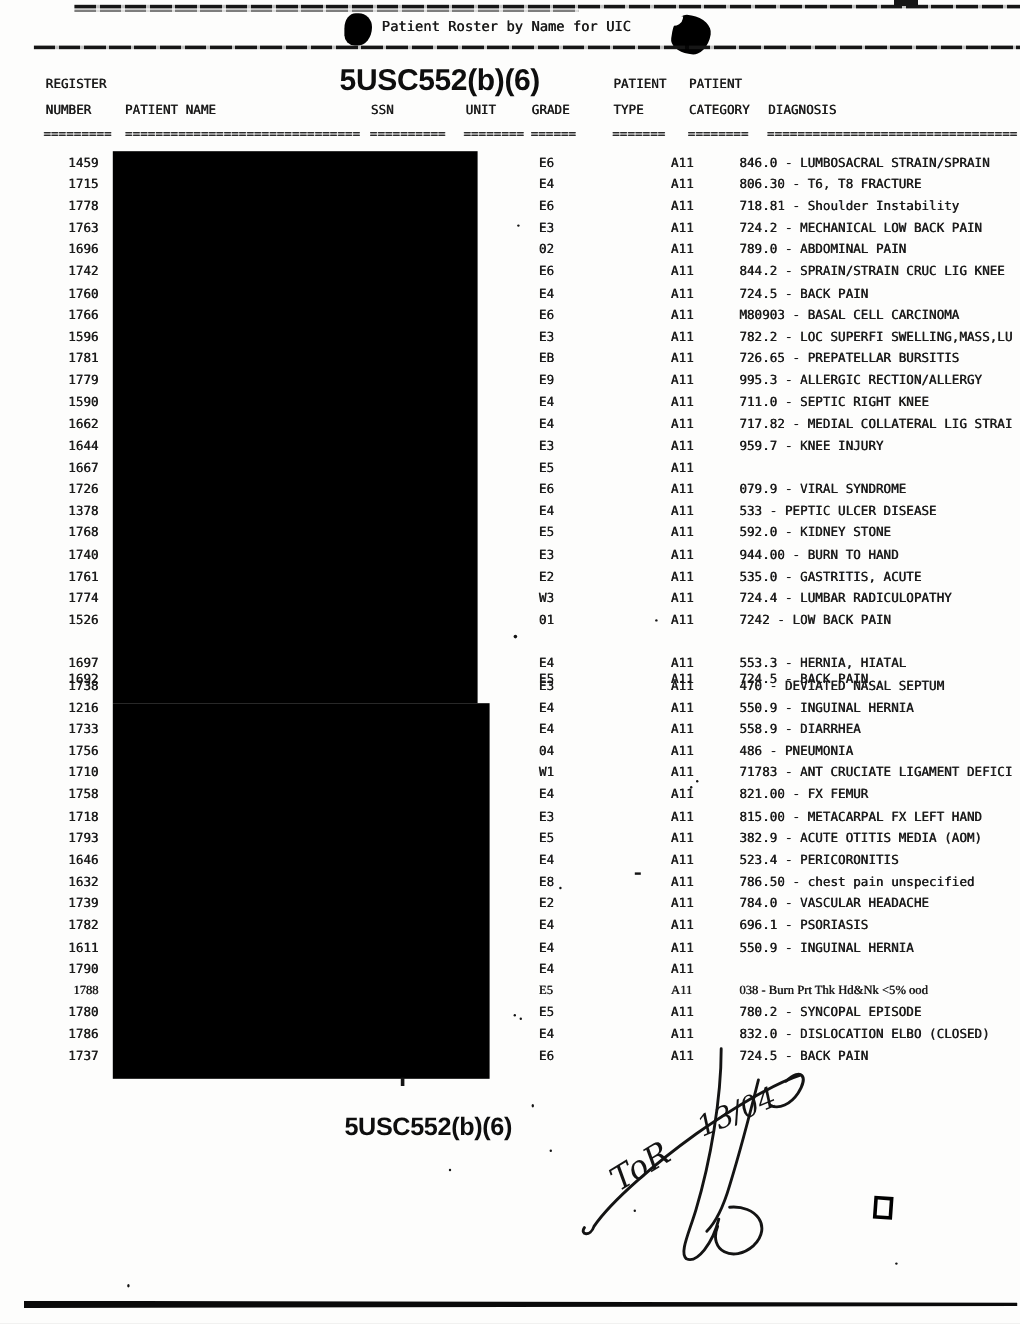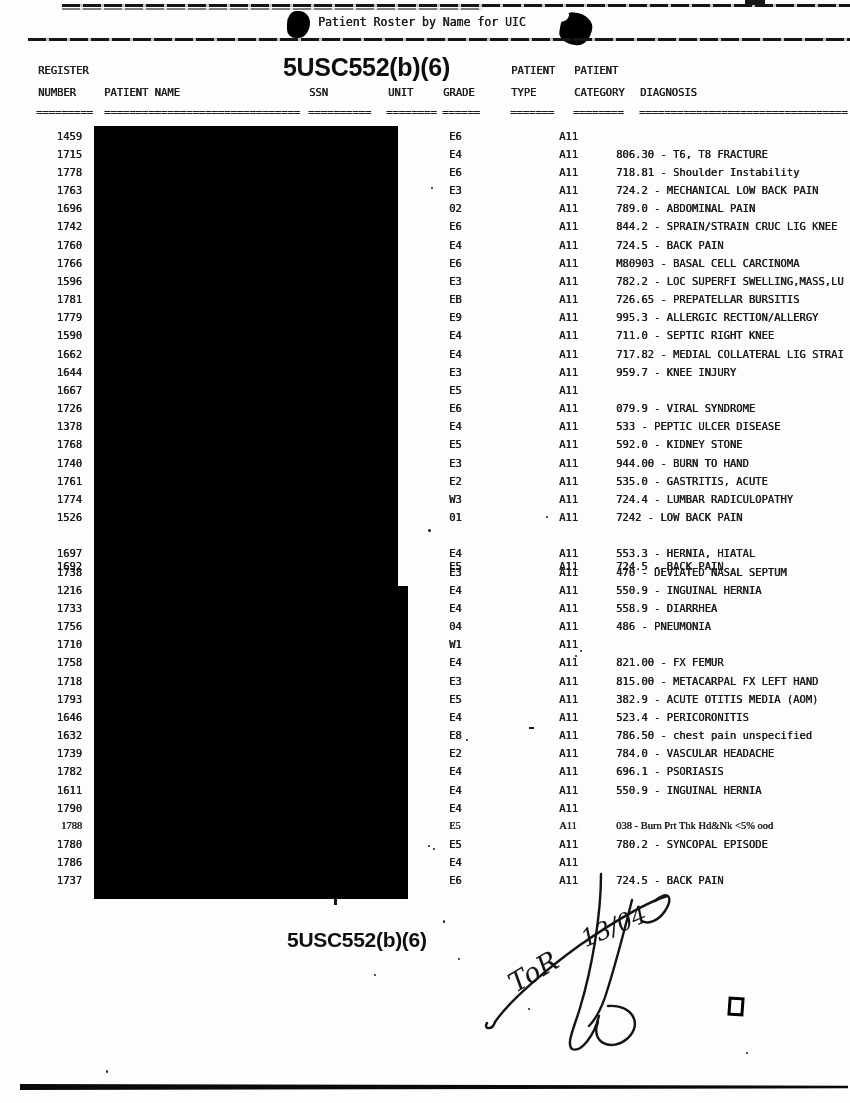--- a/index.html
+++ b/index.html
@@ -59,21 +59,21 @@
   <span class="mono abs sep" style="left:36px;top:106px;">=========</span>
   <span class="mono abs sep" style="left:104px;top:106px;">===============================</span>
   <span class="mono abs sep" style="left:308px;top:106px;">==========</span>
   <span class="mono abs sep" style="left:386px;top:106px;">========</span>
   <span class="mono abs sep" style="left:442px;top:106px;">======</span>
   <span class="mono abs sep" style="left:510px;top:106px;">=======</span>
   <span class="mono abs sep" style="left:573px;top:106px;">========</span>
   <span class="mono abs sep" style="left:639px;top:106px;">=================================</span>
 
   <div>
-      <div class="row mono" style="top: 126.5px;"><span class="c-reg">1459</span><span class="c-grade">E6</span><span class="c-cat">A11</span></div>
+      <div class="row mono" style="top: 126.5px;"><span class="c-reg">1459</span><span class="c-grade">E6</span><span class="c-cat">A11</span><span class="c-dx">846.0 - LUMBOSACRAL STRAIN/SPRAIN</span></div>
       <div class="row mono" style="top: 144.67px;"><span class="c-reg">1715</span><span class="c-grade">E4</span><span class="c-cat">A11</span><span class="c-dx">806.30 - T6, T8 FRACTURE</span></div>
       <div class="row mono" style="top: 162.84px;"><span class="c-reg">1778</span><span class="c-grade">E6</span><span class="c-cat">A11</span><span class="c-dx">718.81 - Shoulder Instability</span></div>
       <div class="row mono" style="top: 181.01px;"><span class="c-reg">1763</span><span class="c-grade">E3</span><span class="c-cat">A11</span><span class="c-dx">724.2 - MECHANICAL LOW BACK PAIN</span></div>
       <div class="row mono" style="top: 199.18px;"><span class="c-reg">1696</span><span class="c-grade">02</span><span class="c-cat">A11</span><span class="c-dx">789.0 - ABDOMINAL PAIN</span></div>
       <div class="row mono" style="top: 217.35px;"><span class="c-reg">1742</span><span class="c-grade">E6</span><span class="c-cat">A11</span><span class="c-dx">844.2 - SPRAIN/STRAIN CRUC LIG KNEE</span></div>
       <div class="row mono" style="top: 235.52px;"><span class="c-reg">1760</span><span class="c-grade">E4</span><span class="c-cat">A11</span><span class="c-dx">724.5 - BACK PAIN</span></div>
       <div class="row mono" style="top: 253.69px;"><span class="c-reg">1766</span><span class="c-grade">E6</span><span class="c-cat">A11</span><span class="c-dx">M80903 - BASAL CELL CARCINOMA</span></div>
       <div class="row mono" style="top: 271.86px;"><span class="c-reg">1596</span><span class="c-grade">E3</span><span class="c-cat">A11</span><span class="c-dx">782.2 - LOC SUPERFI SWELLING,MASS,LU</span></div>
       <div class="row mono" style="top: 290.03px;"><span class="c-reg">1781</span><span class="c-grade">EB</span><span class="c-cat">A11</span><span class="c-dx">726.65 - PREPATELLAR BURSITIS</span></div>
       <div class="row mono" style="top: 308.2px;"><span class="c-reg">1779</span><span class="c-grade">E9</span><span class="c-cat">A11</span><span class="c-dx">995.3 - ALLERGIC RECTION/ALLERGY</span></div>
@@ -87,33 +87,33 @@
       <div class="row mono" style="top: 453.56px;"><span class="c-reg">1740</span><span class="c-grade">E3</span><span class="c-cat">A11</span><span class="c-dx">944.00 - BURN TO HAND</span></div>
       <div class="row mono" style="top: 471.73px;"><span class="c-reg">1761</span><span class="c-grade">E2</span><span class="c-cat">A11</span><span class="c-dx">535.0 - GASTRITIS, ACUTE</span></div>
       <div class="row mono" style="top: 489.9px;"><span class="c-reg">1774</span><span class="c-grade">W3</span><span class="c-cat">A11</span><span class="c-dx">724.4 - LUMBAR RADICULOPATHY</span></div>
       <div class="row mono" style="top: 508.07px;"><span class="c-reg">1526</span><span class="c-grade">01</span><span class="c-cat">A11</span><span class="c-dx">7242 - LOW BACK PAIN</span></div>
       <div class="row mono" style="top: 526.24px; margin-top: 31px;"><span class="c-reg">1692</span><span class="c-grade">E5</span><span class="c-cat">A11</span><span class="c-dx">724.5 - BACK PAIN</span></div>
       <div class="row mono" style="top: 544.41px;"><span class="c-reg">1697</span><span class="c-grade">E4</span><span class="c-cat">A11</span><span class="c-dx">553.3 - HERNIA, HIATAL</span></div>
       <div class="row mono" style="top: 562.58px;"><span class="c-reg">1738</span><span class="c-grade">E3</span><span class="c-cat">A11</span><span class="c-dx">470 - DEVIATED NASAL SEPTUM</span></div>
       <div class="row mono" style="top: 580.75px;"><span class="c-reg">1216</span><span class="c-grade">E4</span><span class="c-cat">A11</span><span class="c-dx">550.9 - INGUINAL HERNIA</span></div>
       <div class="row mono" style="top: 598.92px;"><span class="c-reg">1733</span><span class="c-grade">E4</span><span class="c-cat">A11</span><span class="c-dx">558.9 - DIARRHEA</span></div>
       <div class="row mono" style="top: 617.09px;"><span class="c-reg">1756</span><span class="c-grade">04</span><span class="c-cat">A11</span><span class="c-dx">486 - PNEUMONIA</span></div>
-      <div class="row mono" style="top: 635.26px;"><span class="c-reg">1710</span><span class="c-grade">W1</span><span class="c-cat">A11</span></div>
+      <div class="row mono" style="top: 635.26px;"><span class="c-reg">1710</span><span class="c-grade">W1</span><span class="c-cat">A11</span><span class="c-dx">71783 - ANT CRUCIATE LIGAMENT DEFICI</span></div>
       <div class="row mono" style="top: 653.43px;"><span class="c-reg">1758</span><span class="c-grade">E4</span><span class="c-cat">A11</span><span class="c-dx">821.00 - FX FEMUR</span></div>
       <div class="row mono" style="top: 671.6px;"><span class="c-reg">1718</span><span class="c-grade">E3</span><span class="c-cat">A11</span><span class="c-dx">815.00 - METACARPAL FX LEFT HAND</span></div>
       <div class="row mono" style="top: 689.77px;"><span class="c-reg">1793</span><span class="c-grade">E5</span><span class="c-cat">A11</span><span class="c-dx">382.9 - ACUTE OTITIS MEDIA (AOM)</span></div>
       <div class="row mono" style="top: 707.94px;"><span class="c-reg">1646</span><span class="c-grade">E4</span><span class="c-cat">A11</span><span class="c-dx">523.4 - PERICORONITIS</span></div>
       <div class="row mono" style="top: 726.11px;"><span class="c-reg">1632</span><span class="c-grade">E8</span><span class="c-cat">A11</span><span class="c-dx">786.50 - chest pain unspecified</span></div>
       <div class="row mono" style="top: 744.28px;"><span class="c-reg">1739</span><span class="c-grade">E2</span><span class="c-cat">A11</span><span class="c-dx">784.0 - VASCULAR HEADACHE</span></div>
       <div class="row mono" style="top: 762.45px;"><span class="c-reg">1782</span><span class="c-grade">E4</span><span class="c-cat">A11</span><span class="c-dx">696.1 - PSORIASIS</span></div>
       <div class="row mono" style="top: 780.62px;"><span class="c-reg">1611</span><span class="c-grade">E4</span><span class="c-cat">A11</span><span class="c-dx">550.9 - INGUINAL HERNIA</span></div>
       <div class="row mono" style="top: 798.79px;"><span class="c-reg">1790</span><span class="c-grade">E4</span><span class="c-cat">A11</span></div>
       <div class="row mono" style="top: 816.96px; font-family: Liberation Serif, serif;"><span class="c-reg">1788</span><span class="c-grade">E5</span><span class="c-cat">A11</span><span class="c-dx">038 - Burn Prt Thk Hd&amp;Nk &lt;5% ood</span></div>
       <div class="row mono" style="top: 835.13px;"><span class="c-reg">1780</span><span class="c-grade">E5</span><span class="c-cat">A11</span><span class="c-dx">780.2 - SYNCOPAL EPISODE</span></div>
-      <div class="row mono" style="top: 853.3px;"><span class="c-reg">1786</span><span class="c-grade">E4</span><span class="c-cat">A11</span></div>
+      <div class="row mono" style="top: 853.3px;"><span class="c-reg">1786</span><span class="c-grade">E4</span><span class="c-cat">A11</span><span class="c-dx">832.0 - DISLOCATION ELBO (CLOSED)</span></div>
       <div class="row mono" style="top: 871.47px;"><span class="c-reg">1737</span><span class="c-grade">E6</span><span class="c-cat">A11</span><span class="c-dx">724.5 - BACK PAIN</span></div>
     </div>
 
   <div class="redaction" style="left:94px;top:126px;width:304px;height:460px;"></div>
   <div class="redaction" style="left:94px;top:586px;width:314px;height:313px;"></div>
 
   <div class="biglabel" style="left:287px;top:928px;font-size:21px;">5USC552(b)(6)</div>
 
   <svg class="sig" width="250" height="215" viewBox="450 850 250 215">
     <g fill="none" stroke="#141414" stroke-width="2.4" stroke-linecap="round">

